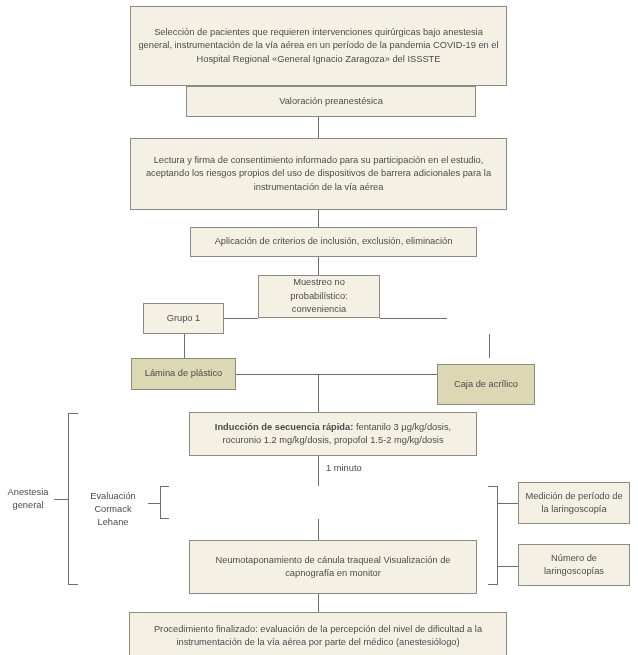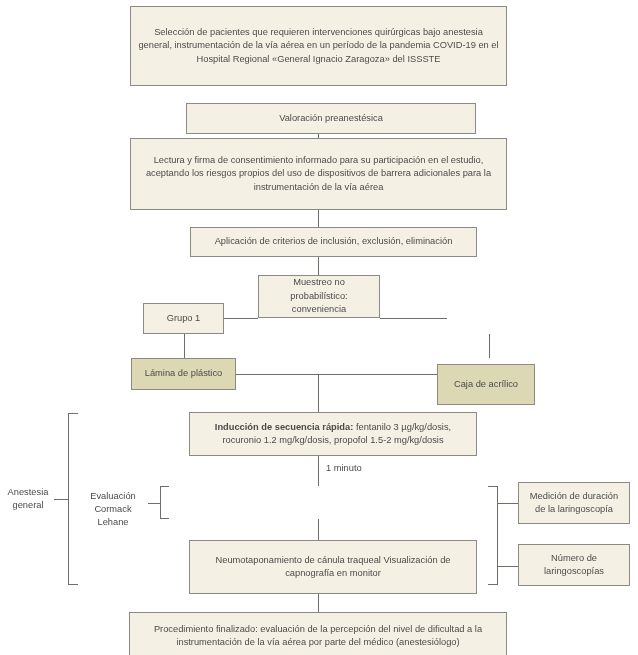--- a/index.html
+++ b/index.html
@@ -128,21 +128,21 @@
   <div class="bracket left-br" style="left:68px; top:413px; width:10px; height:172px;"></div>
 
   <div class="bracket left-br" style="left:160px; top:486px; width:9px; height:33px;"></div>
 
   <div class="bracket right-br" style="left:488px; top:486px; width:10px; height:99px;"></div>
 
   <div class="node" style="left:130px; top:6px; width:377px; height:80px;">
     <span class="txt">Selección de pacientes que requieren intervenciones quirúrgicas bajo anestesia general, instrumentación de la vía aérea en un período de la pandemia COVID-19 en el Hospital Regional «General Ignacio Zaragoza» del ISSSTE</span>
   </div>
 
-  <div class="node" style="left:186px; top:103px; width:290px; height:31px;">
+  <div class="node" style="left:186px; top:86px; width:290px; height:31px;">
     <span class="txt">Valoración preanestésica</span>
   </div>
 
   <div class="node" style="left:130px; top:138px; width:377px; height:72px;">
     <span class="txt">Lectura y firma de consentimiento informado para su participación en el estudio, aceptando los riesgos propios del uso de dispositivos de barrera adicionales para la instrumentación de la vía aérea</span>
   </div>
 
   <div class="node" style="left:190px; top:227px; width:287px; height:30px;">
     <span class="txt">Aplicación de criterios de inclusión, exclusión, eliminación</span>
   </div>
@@ -169,21 +169,21 @@
       <span class="lead">Inducción de secuencia rápida:</span><span> fentanilo 3 µg/kg/dosis, rocuronio 1.2 mg/kg/dosis, propofol 1.5-2 mg/kg/dosis</span>
     </span>
   </div>
 
 
   <div class="node" style="left:189px; top:540px; width:288px; height:54px;">
     <span class="txt">Neumotaponamiento de cánula traqueal Visualización de capnografía en monitor</span>
   </div>
 
   <div class="node" style="left:518px; top:482px; width:112px; height:42px;">
-    <span class="txt">Medición de duración de la laringoscopía</span>
+    <span class="txt">Medición de período de la laringoscopía</span>
   </div>
 
   <div class="node" style="left:518px; top:544px; width:112px; height:42px;">
     <span class="txt">Número de laringoscopías</span>
   </div>
 
   <div class="node" style="left:129px; top:612px; width:378px; height:48px;">
     <span class="txt">Procedimiento finalizado: evaluación de la percepción del nivel de dificultad a la instrumentación de la vía aérea por parte del médico (anestesiólogo)</span>
   </div>
 

